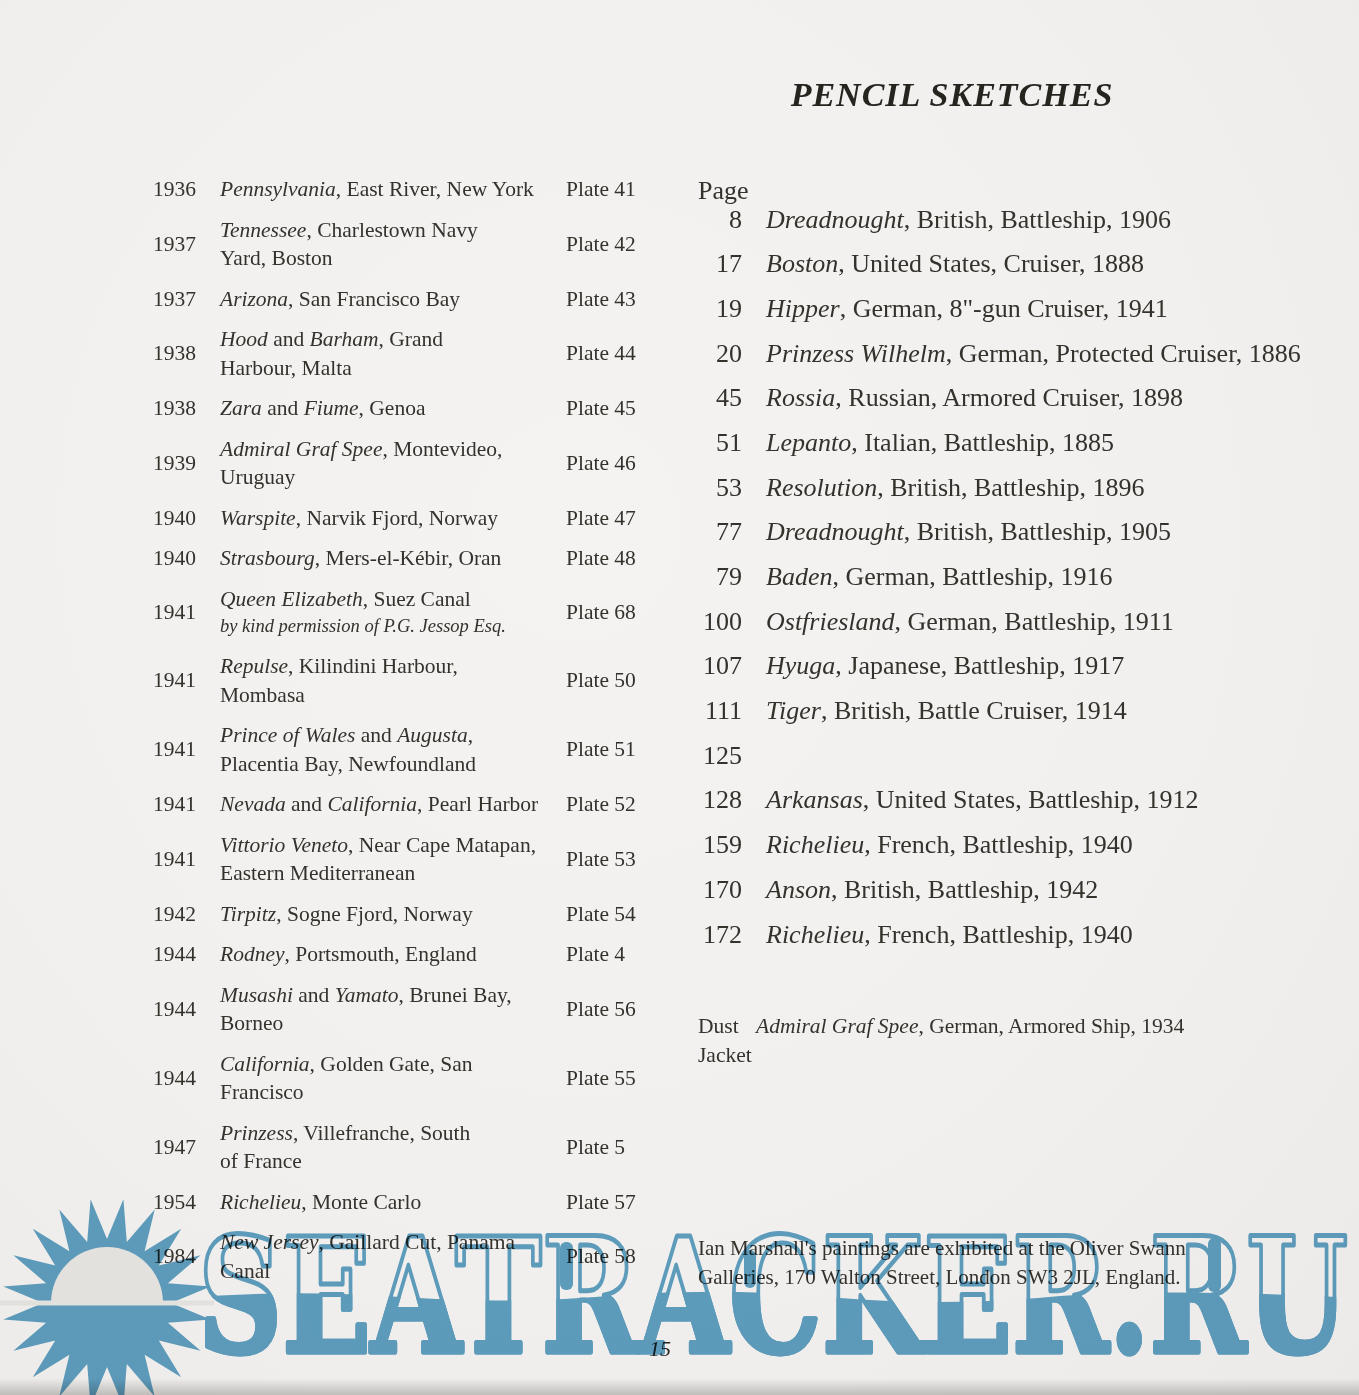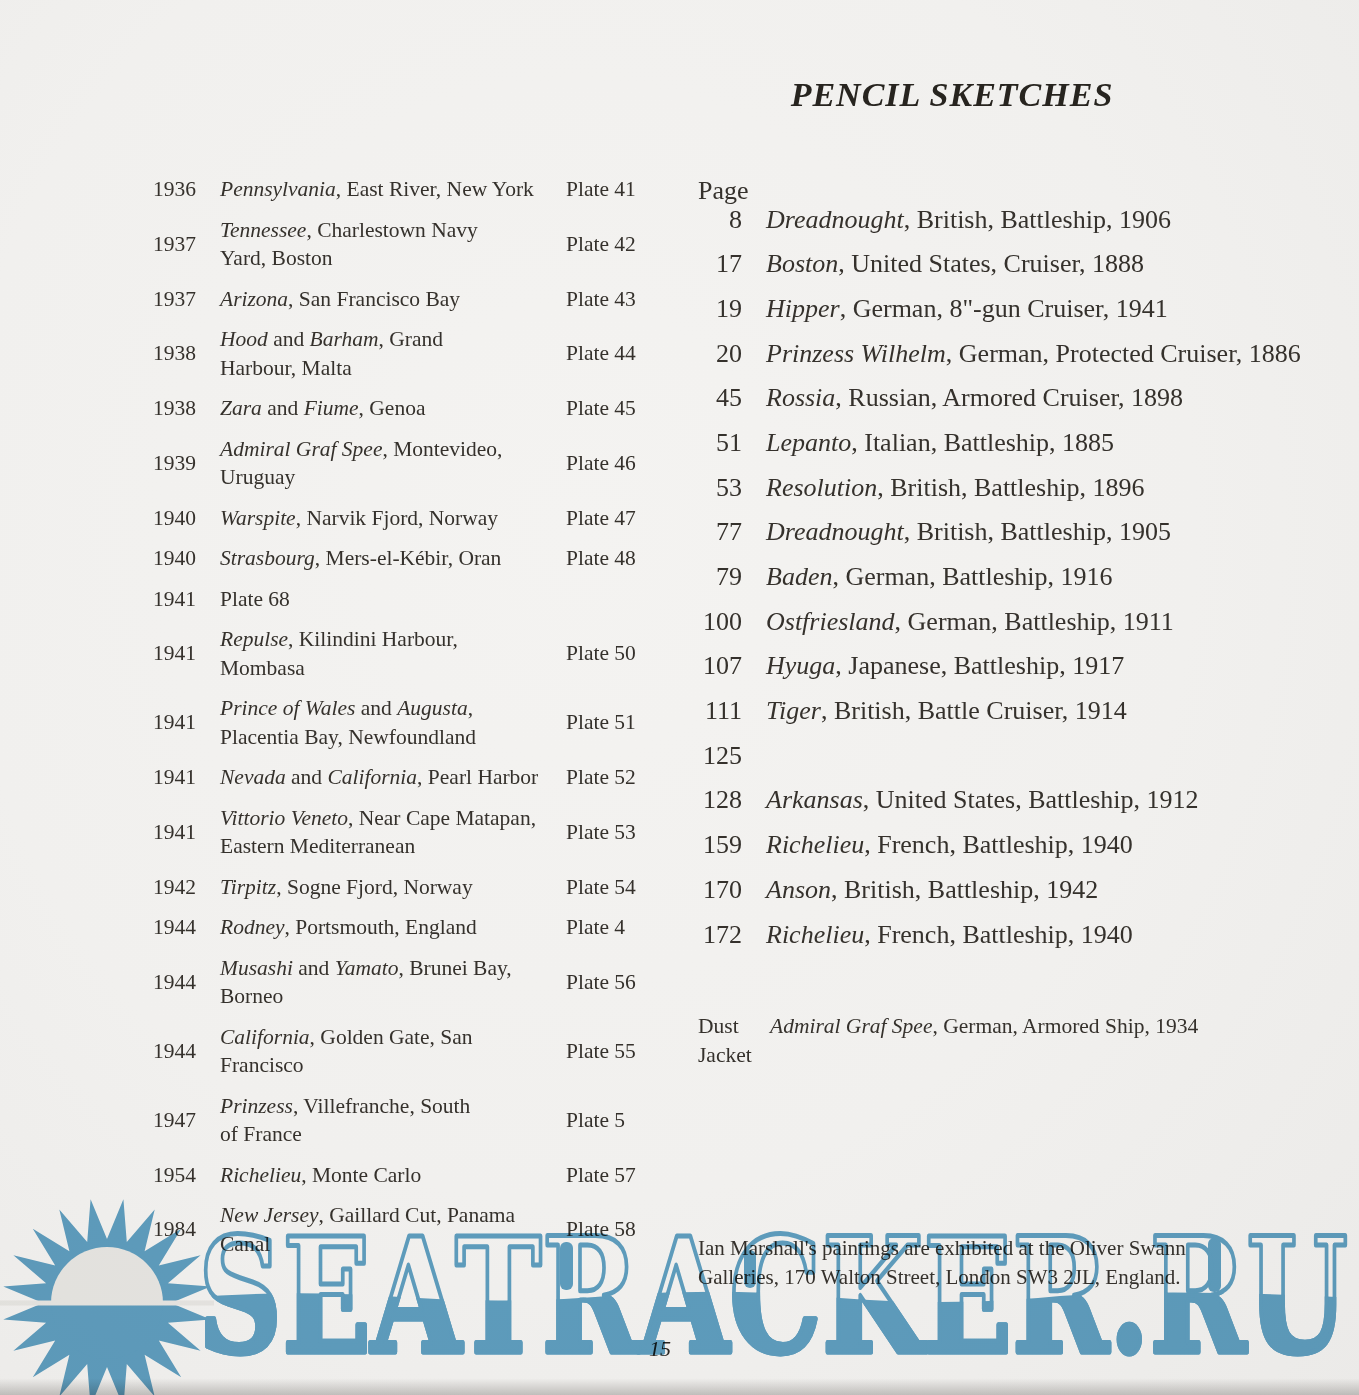--- a/index.html
+++ b/index.html
@@ -30,21 +30,21 @@
   .subnote{font-size:18.5px;line-height:27px;font-style:italic;white-space:nowrap;}
   
   .right-col{position:absolute;left:698px;top:177px;width:600px;font-size:26px;line-height:28.5px;}
   .page-header{margin-bottom:0;}
   .right-col .row{display:flex;align-items:flex-start;margin-bottom:16.2px;}
   .right-col .num{width:44px;flex:0 0 44px;text-align:right;}
   .right-col .entry{margin-left:24px;white-space:nowrap;}
   
   .dust{position:absolute;left:698px;top:1012px;display:flex;font-size:21.5px;line-height:29px;}
   .dust .label{width:56px;flex:0 0 56px;}
-  .dust .entry{margin-left:16px;white-space:nowrap;}
+  .dust .entry{margin-left:2px;white-space:nowrap;}
   
   .note{position:absolute;left:698px;top:1234px;font-size:21px;line-height:29px;}
   .note div{white-space:nowrap;}
   
   .pagenum{position:absolute;left:630px;top:1336px;width:60px;text-align:center;
     font-size:22px;font-style:italic;color:#2c2925;mix-blend-mode:multiply;}
   
   .watermark{position:absolute;left:0;top:1170px;mix-blend-mode:multiply;}
 </style>
 </head>
@@ -90,20 +90,21 @@
         <div class="entry"><span class="it">Warspite</span><span>, Narvik Fjord, Norway</span></div>
         <div class="plate">Plate 47</div>
       </div>
       <div class="row">
         <div class="year">1940</div>
         <div class="entry"><span class="it">Strasbourg</span><span>, Mers-el-Kébir, Oran</span></div>
         <div class="plate">Plate 48</div>
       </div>
       <div class="row">
         <div class="year">1941</div>
+        <div class="entry"><span class="it">Queen Elizabeth</span><span>, Suez Canal</span><div class="subnote">by kind permission of P.G. Jessop Esq.</div></div>
         <div class="plate">Plate 68</div>
       </div>
       <div class="row">
         <div class="year">1941</div>
         <div class="entry"><span class="it">Repulse</span><span>, Kilindini Harbour,</span><br><span>Mombasa</span></div>
         <div class="plate">Plate 50</div>
       </div>
       <div class="row">
         <div class="year">1941</div>
         <div class="entry"><span class="it">Prince of Wales</span><span> and </span><span class="it">Augusta</span><span>,</span><br><span>Placentia Bay, Newfoundland</span></div>

